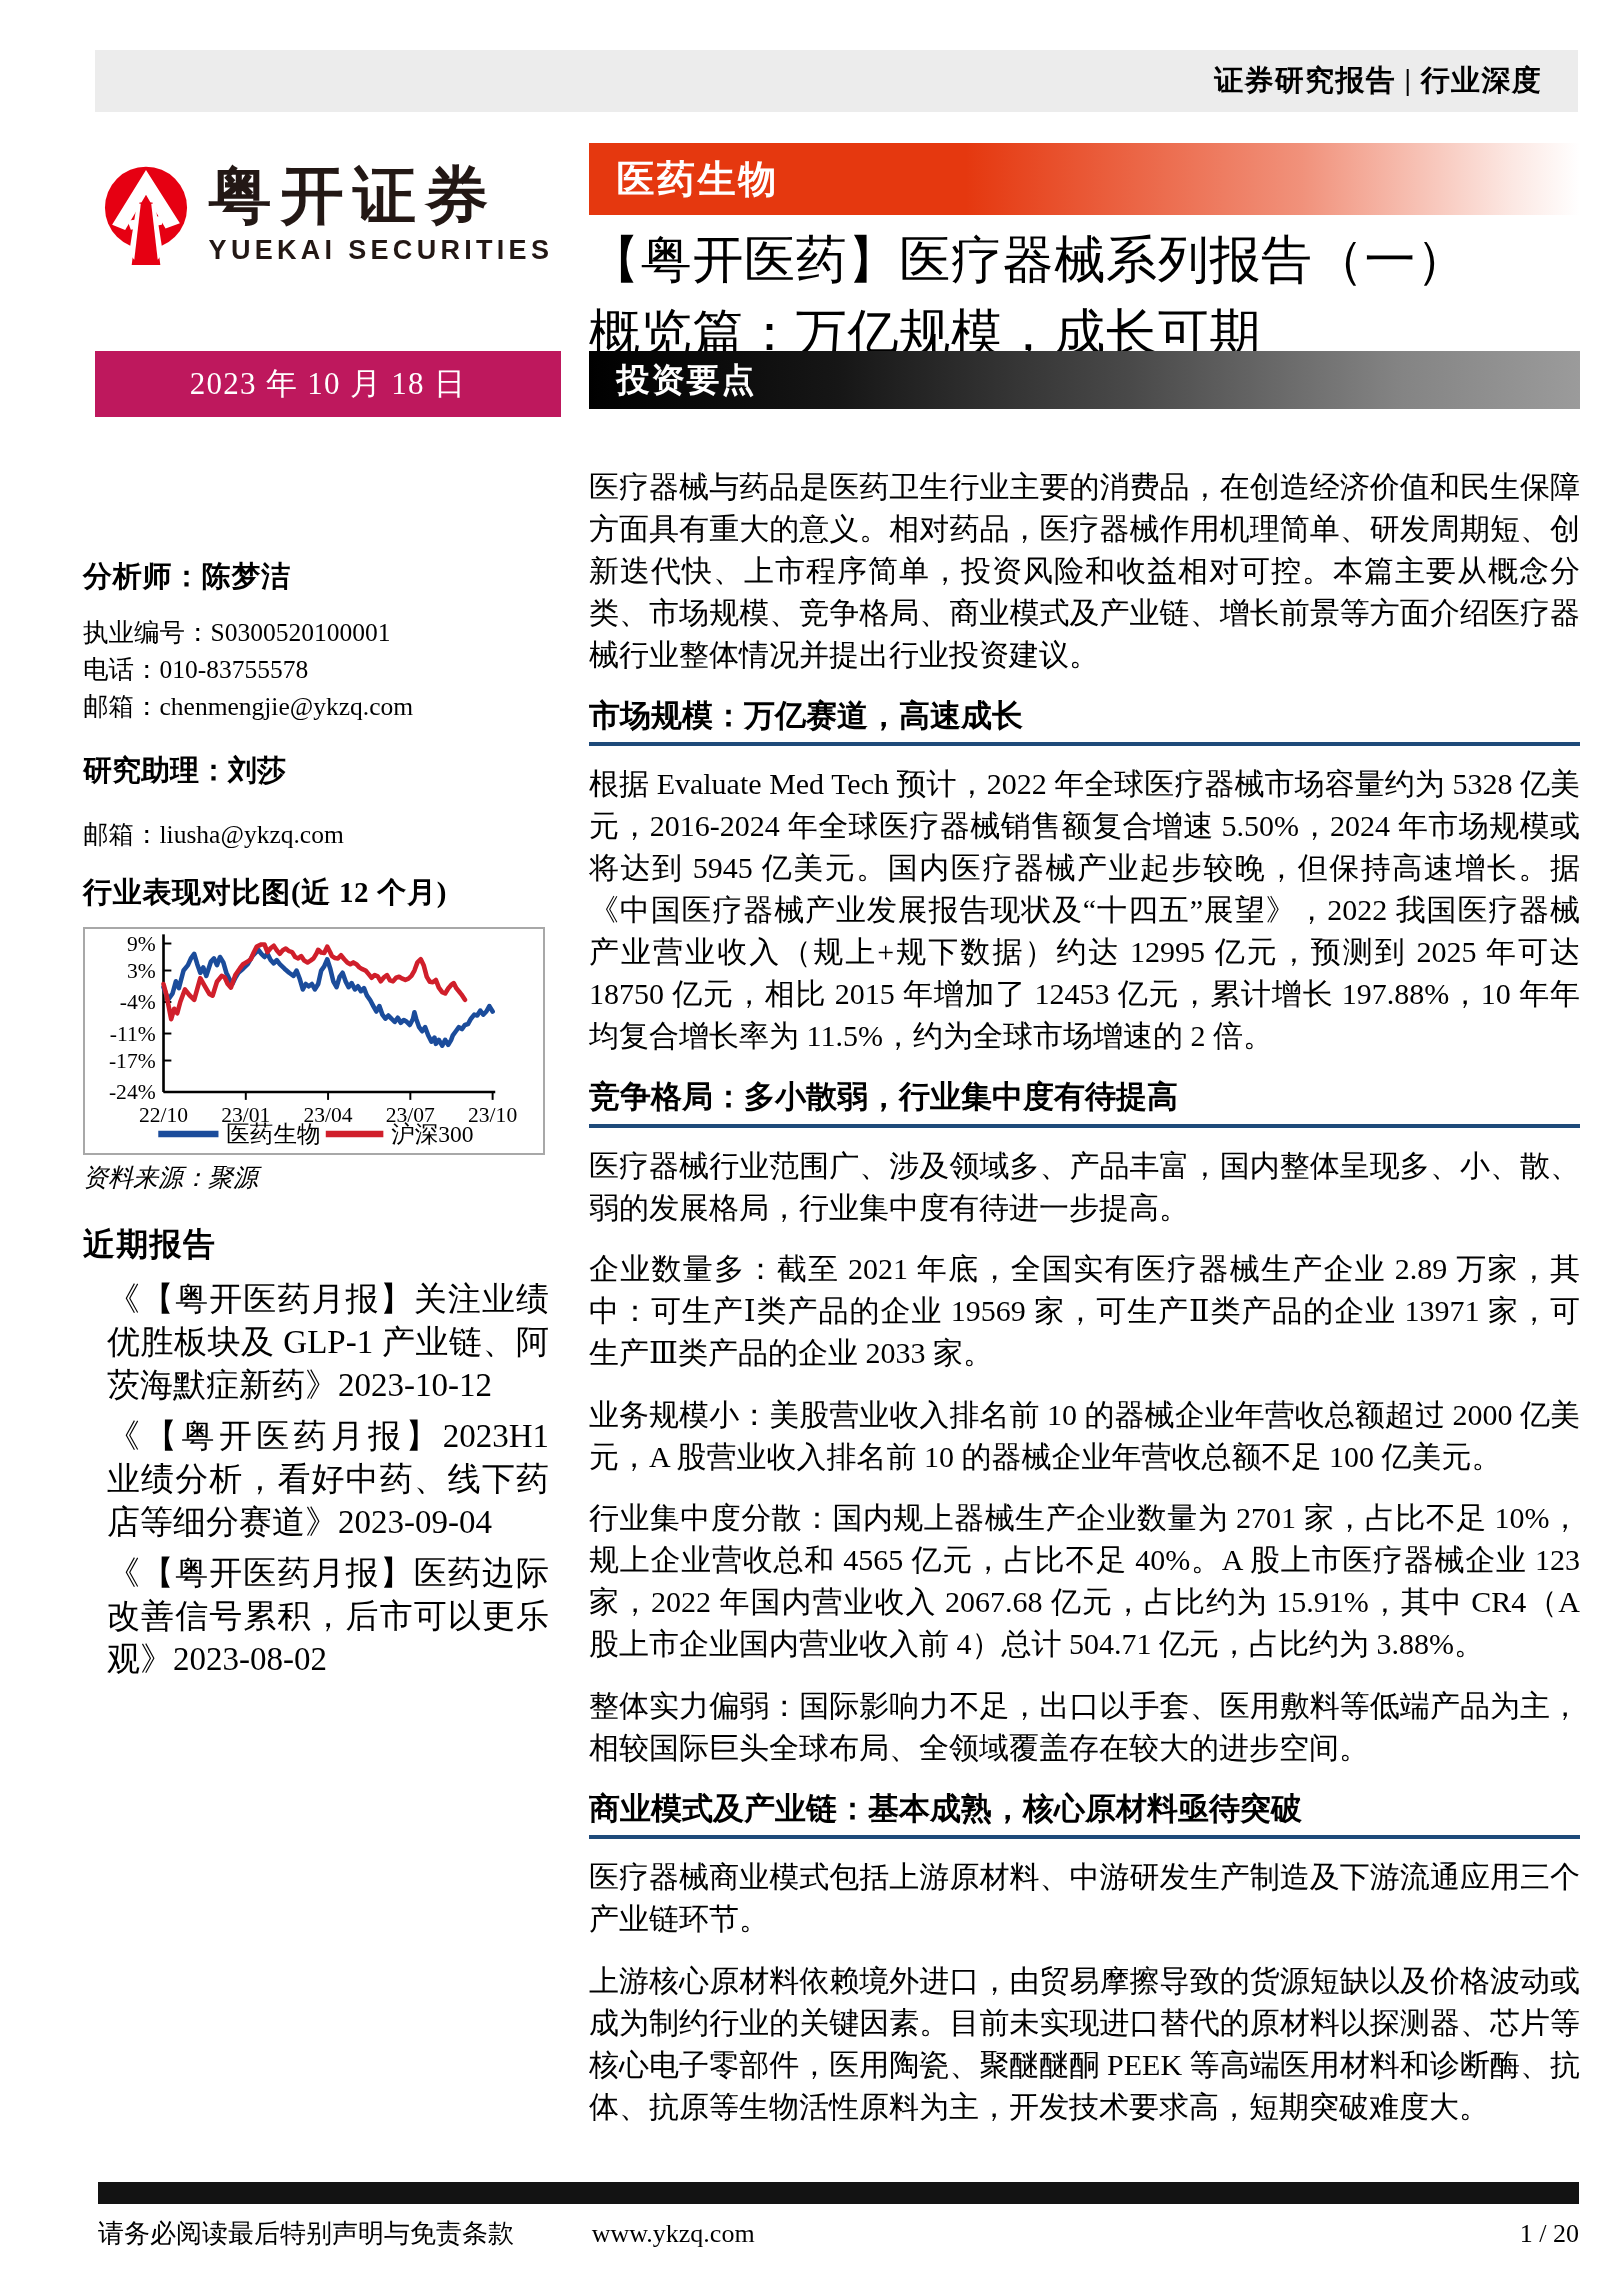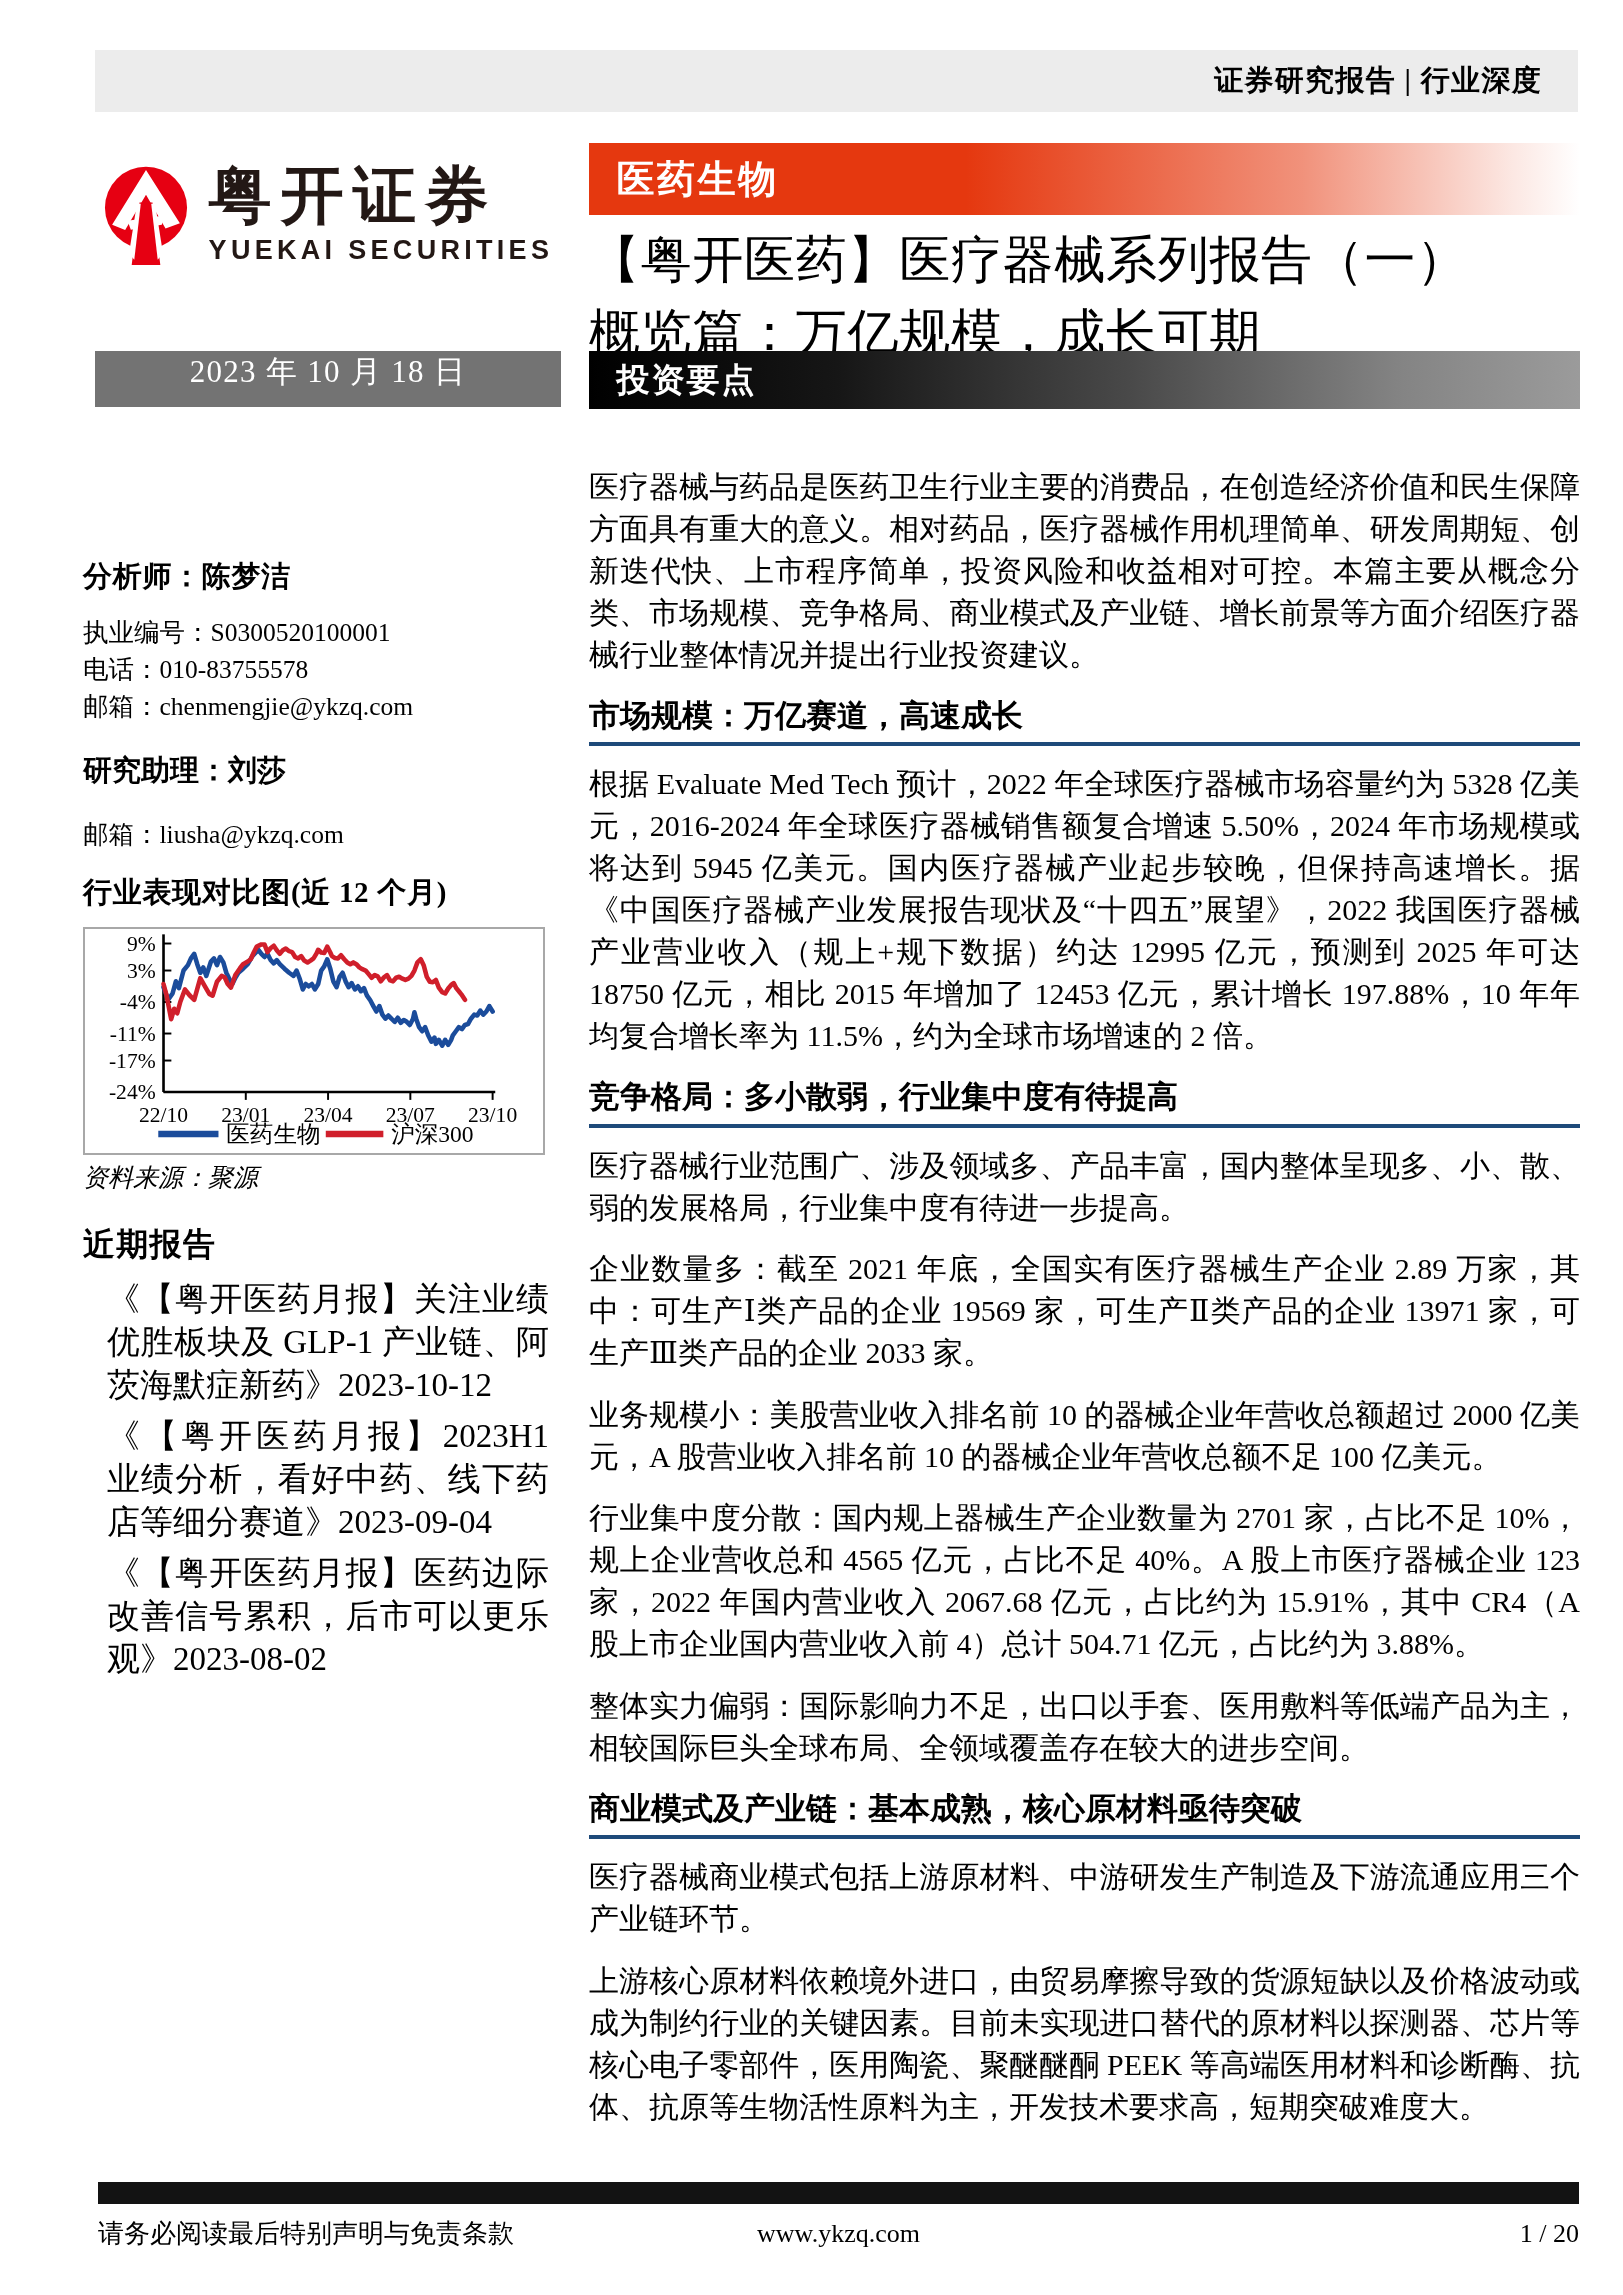--- a/index.html
+++ b/index.html
@@ -23,22 +23,22 @@
   .category-bar{
     position:absolute;left:589px;top:143px;width:991px;height:72px;
     background:linear-gradient(90deg,#e5380f 0%,#e5380f 38%,rgba(229,56,15,.55) 72%,rgba(229,56,15,.12) 93%,rgba(229,56,15,0) 100%);
     display:flex;align-items:center;
   }
   .category-label{color:#fff;font-size:38px;font-weight:bold;padding-left:27.5px;letter-spacing:2.6px;}
   
   .report-title{position:absolute;left:589px;top:224px;width:1001px;font-size:51px;font-weight:normal;line-height:73px;letter-spacing:0.7px;}
   
   .date-box{
-    position:absolute;left:95px;top:351px;width:466px;height:56px;background:#737373;
-    display:flex;align-items:flex-start;justify-content:center;
+    position:absolute;left:95px;top:351px;width:466px;height:66px;background:#be185d;
+    display:flex;align-items:center;justify-content:center;
   }
   .date-label{color:#fff;font-size:31px;letter-spacing:1.3px;}
   .highlights-bar{
     position:absolute;left:589px;top:351px;width:991px;height:58px;
     background:linear-gradient(90deg,#000000 0%,#161616 25%,#4a4a4a 55%,#848484 82%,#9b9b9b 100%);
     display:flex;align-items:center;
   }
   .highlights-label{color:#fff;font-size:33px;font-weight:bold;padding-left:27.5px;letter-spacing:2px;}
   
   .sidebar{position:absolute;left:83px;top:557px;width:466px;}
@@ -54,21 +54,21 @@
   .report-item{font-size:33px;line-height:43px;text-align:justify;text-justify:inter-ideograph;margin-top:7.8px;margin-left:24px;}
   
   .main{position:absolute;left:589px;top:466px;width:991px;}
   .body-par{font-size:30px;line-height:42px;text-align:justify;text-justify:inter-ideograph;margin:0 0 19.6px 0;}
   .section-heading{font-family:"Liberation Sans","DejaVu Sans",sans-serif;font-size:31px;font-weight:bold;line-height:39px;margin:3.9px 0 0 0;}
   .section-rule{height:3.9px;background:#1e4a7a;border:none;margin:7.8px 0 17px 0;width:100%;}
   
   .footer-bar{position:absolute;left:98px;top:2182px;width:1481px;height:22px;background:#131313;}
   .footer-row{position:absolute;left:98px;top:2216px;width:1481px;display:flex;align-items:center;font-size:26px;}
   .footer-left{flex:1;text-align:left;}
-  .footer-center{flex:1;text-align:center;}
+  .footer-center{flex:1;}
   .footer-right{flex:1;text-align:right;}
   
   .chart-box svg text{font-family:"Liberation Serif","DejaVu Serif",serif;}
 </style>
 </head>
 <body>
 
 <div class="page">
 
   <div class="topbar">

